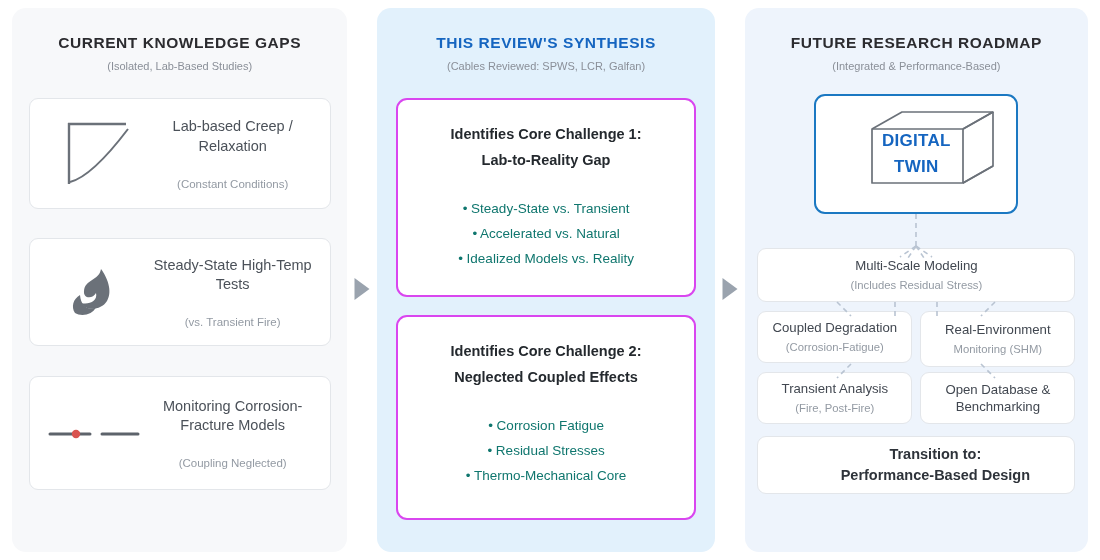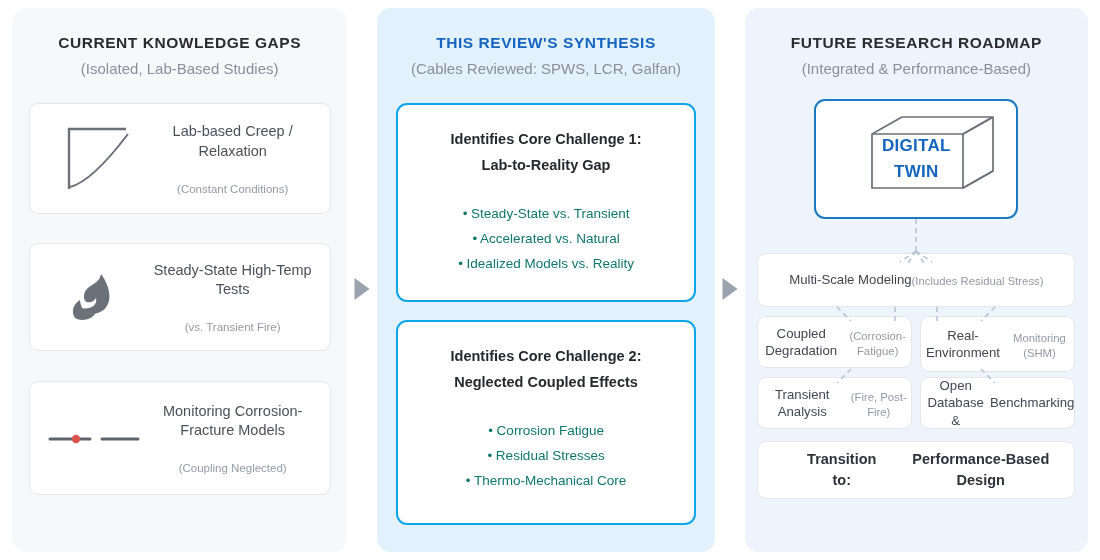--- a/index.html
+++ b/index.html
@@ -36,21 +36,21 @@
   .col-title {
     font-size: 15.5px;
     font-weight: bold;
     letter-spacing: 0.55px;
     color: #2b2b2f;
     text-align: center;
     margin-top: 26px;
   }
   .col-title.accent { color: #1565c0; }
   .col-sub {
-    font-size: 15px;
+    font-size: 11px;
     color: #8a8f98;
     text-align: center;
     margin-top: 8px;
   }
 
   
   .col-arrow {
     position: absolute;
     top: 270px;
     left: 50%;
@@ -92,21 +92,21 @@
   .gap-note {
     font-size: 11.5px;
     color: #939aa3;
     margin-top: 22px;
   }
 
   
   .chal-card {
     width: 300px;
     background: #ffffff;
-    border: 2px solid #0ea5e9;
+    border: 2px solid #d946ef;
     border-radius: 11px;
     padding: 22px 14px 18px;
     text-align: center;
   }
   .chal-1 { margin-top: 26px; height: 199px; }
   .chal-2 { margin-top: 18px; height: 205px; }
   .chal-head {
     font-size: 14.5px;
     font-weight: bold;
     color: #24292e;
@@ -152,20 +152,21 @@
   }
 
   .connectors { position: absolute; left: 0; top: 0; pointer-events: none; }
 
   .rm-box {
     background: #ffffff;
     border: 1px solid #e3e6ea;
     border-radius: 9px;
     text-align: center;
     display: flex;
+    flex-direction: column;
     align-items: center;
     justify-content: center;
   }
   .rm-wide { width: 318px; }
   .rm-half { width: 155px; }
   .rm-title {
     font-size: 13.2px;
     color: #414750;
     line-height: 1.32;
   }

